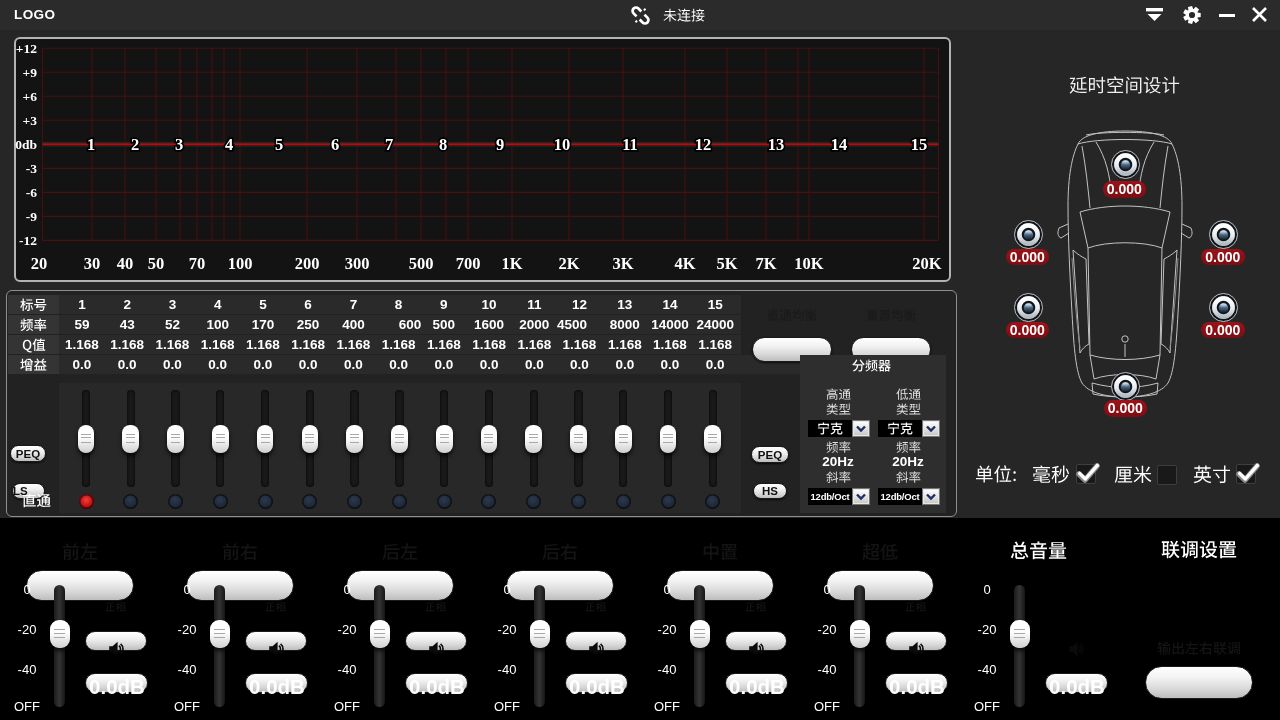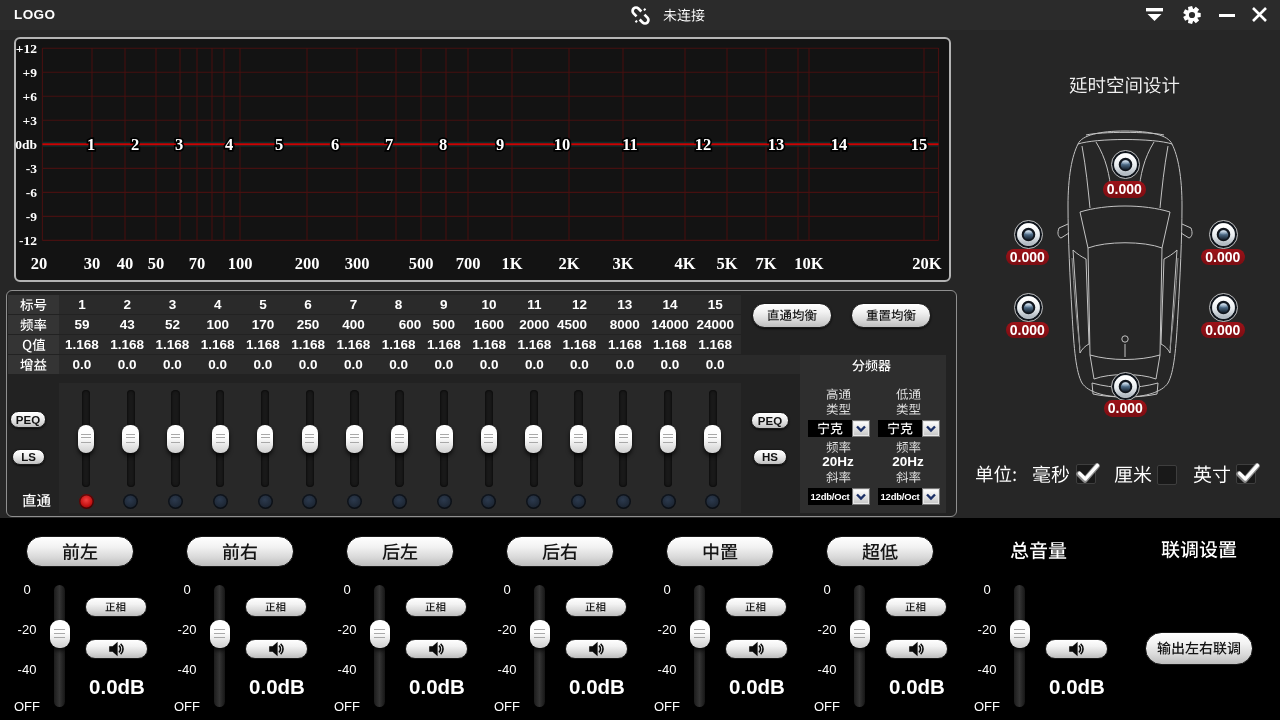--- a/index.html
+++ b/index.html
@@ -1,19 +1,19 @@
 <!DOCTYPE html>
 <html><head><meta charset="utf-8"><style>
 *{margin:0;padding:0;box-sizing:border-box}
 html,body{width:1280px;height:720px;overflow:hidden;background:#000;
   font-family:"Liberation Sans",sans-serif;}
 .ab{position:absolute}
 .pill{position:absolute;border-radius:999px;
   background:linear-gradient(180deg,#ffffff 0%,#f2f2f2 35%,#d9d9d9 70%,#bdbdbd 100%);
-  box-shadow:0 1px 2px rgba(0,0,0,.7), inset 0 1px 0 #fff;border:1px solid #1a1a1a;}
+  box-shadow:0 1px 2px rgba(0,0,0,.7), inset 0 1px 0 #fff;border:1px solid #1a1a1a;margin-top:34px;}
 .thumb{position:absolute;border-radius:8px;
   background:linear-gradient(180deg,#ffffff 0%,#fdfdfd 45%,#e4e4e4 75%,#cfcfcf 100%);
   box-shadow:0 3px 4px rgba(0,0,0,.75);}
 .ridges{position:absolute;
   border-top:1.5px solid #a8a8a8;border-bottom:1.5px solid #a8a8a8;}
 .ridges:before{content:"";position:absolute;left:0;right:0;top:50%;margin-top:-0.75px;border-top:1.5px solid #a8a8a8;}
 </style></head><body>
 <div class="ab" style="left:0;top:0;width:1280px;height:30px;background:#2b2b2b"></div>
 <div class="ab" style="left:14px;top:7px;color:#fff;font-size:13.5px;font-weight:bold;letter-spacing:.4px">LOGO</div>
 <svg class="ab" style="left:629px;top:4px" width="23" height="23" viewBox="-11.5 -11.5 23 23">
@@ -205,21 +205,21 @@
 <div style="position:absolute;left:767.0px;top:307.4px;z-index:6;line-height:0"><svg width="50.0" height="16.2" viewBox="0 0 50.0 16.2" style="overflow:visible;">
       <path transform="translate(0,12.88)" d="M4.9 -5.0H9.3V-4.1H4.9ZM4.9 -3.3H9.3V-2.4H4.9ZM4.9 -6.6H9.3V-5.8H4.9ZM1.4 -7.1V1.1H2.5V0.5H11.9V-0.7H2.5V-7.1ZM5.8 -10.6C5.8 -10.2 5.8 -9.9 5.8 -9.5H0.8V-8.4H5.7L5.5 -7.5H3.8V-1.6H10.4V-7.5H6.7L6.9 -8.4H11.8V-9.5H7.1L7.2 -10.5Z M13.2 -9.5C13.9 -9.0 14.9 -8.1 15.3 -7.5L16.1 -8.3C15.7 -8.9 14.8 -9.7 14.0 -10.3ZM15.8 -5.7H13.0V-4.5H14.7V-1.5C14.1 -1.1 13.4 -0.6 12.8 -0.2L13.4 1.0C14.1 0.4 14.7 -0.1 15.3 -0.6C16.1 0.4 17.2 0.8 18.8 0.8C20.2 0.9 22.9 0.9 24.3 0.8C24.4 0.5 24.6 -0.1 24.7 -0.4C23.1 -0.2 20.2 -0.2 18.8 -0.3C17.4 -0.3 16.4 -0.7 15.8 -1.6ZM17.1 -10.1V-9.2H22.0C21.6 -8.9 21.1 -8.6 20.6 -8.3C20.0 -8.6 19.4 -8.8 18.9 -9.0L18.2 -8.3C18.8 -8.1 19.6 -7.7 20.3 -7.4H17.0V-0.9H18.1V-2.9H19.9V-1.0H21.0V-2.9H22.9V-2.1C22.9 -1.9 22.9 -1.9 22.7 -1.8C22.6 -1.8 22.1 -1.8 21.6 -1.9C21.7 -1.6 21.8 -1.2 21.9 -0.9C22.7 -0.9 23.2 -0.9 23.6 -1.1C23.9 -1.2 24.0 -1.5 24.0 -2.0V-7.4H22.5C22.2 -7.6 21.9 -7.7 21.6 -7.9C22.5 -8.3 23.4 -9.0 24.0 -9.6L23.3 -10.1L23.1 -10.1ZM22.9 -6.5V-5.6H21.0V-6.5ZM18.1 -4.8H19.9V-3.8H18.1ZM18.1 -5.6V-6.5H19.9V-5.6ZM22.9 -4.8V-3.8H21.0V-4.8Z M30.5 -6.0V-4.9H34.3V-6.0ZM29.9 -2.0 30.3 -0.9C31.6 -1.4 33.1 -2.0 34.6 -2.6L34.4 -3.6C32.8 -3.0 31.0 -2.4 29.9 -2.0ZM25.4 -2.2 25.8 -1.0C27.0 -1.5 28.5 -2.1 29.9 -2.7L29.7 -3.8L28.2 -3.3V-6.6H29.3C29.2 -6.4 29.1 -6.2 28.9 -6.1C29.2 -5.9 29.8 -5.6 30.0 -5.3C30.4 -5.9 30.9 -6.6 31.3 -7.4H35.6C35.5 -2.6 35.3 -0.7 34.9 -0.3C34.8 -0.1 34.6 -0.1 34.4 -0.1C34.1 -0.1 33.3 -0.1 32.5 -0.2C32.8 0.2 32.9 0.7 32.9 1.0C33.7 1.1 34.4 1.1 34.9 1.0C35.4 1.0 35.7 0.8 36.0 0.4C36.5 -0.2 36.6 -2.2 36.8 -7.9C36.8 -8.1 36.9 -8.5 36.9 -8.5H31.8C32.0 -9.1 32.3 -9.7 32.4 -10.3L31.2 -10.6C30.9 -9.2 30.3 -7.9 29.6 -6.9V-7.7H28.2V-10.4H27.1V-7.7H25.6V-6.6H27.1V-2.8Z M39.9 -10.6C39.5 -9.8 38.6 -8.7 37.8 -8.1C38.0 -7.9 38.3 -7.5 38.4 -7.2C39.3 -8.0 40.3 -9.1 41.0 -10.2ZM46.5 -9.9V-8.8H49.4V-9.9ZM40.1 -8.0C39.5 -6.7 38.6 -5.4 37.7 -4.5C37.9 -4.3 38.2 -3.7 38.3 -3.5C38.6 -3.8 39.0 -4.2 39.3 -4.5V1.1H40.3V-6.1L40.8 -7.0C41.0 -6.8 41.3 -6.6 41.4 -6.4L41.4 -6.4V-3.4H43.2L43.2 -2.6H41.0V-1.7H43.0C42.7 -0.8 42.1 -0.2 40.9 0.2C41.1 0.4 41.4 0.8 41.5 1.1C42.6 0.7 43.3 0.1 43.7 -0.7C44.4 -0.2 45.1 0.4 45.4 0.8L46.2 0.1C45.7 -0.4 44.8 -1.1 44.1 -1.6V-1.7H46.4V-2.6H44.2L44.3 -3.4H46.1V-7.6H44.8C45.1 -8.1 45.3 -8.7 45.5 -9.1L44.7 -9.6L44.6 -9.5H43.2L43.5 -10.3L42.5 -10.5C42.2 -9.6 41.8 -8.6 41.1 -7.7ZM42.9 -8.6H44.1C44.0 -8.3 43.9 -7.9 43.7 -7.6H42.3C42.5 -8.0 42.7 -8.3 42.9 -8.6ZM42.3 -5.1H43.4V-4.2H42.3ZM44.2 -5.1H45.2V-4.2H44.2ZM42.3 -6.8H43.4V-5.9H42.3ZM44.2 -6.8H45.2V-5.9H44.2ZM46.3 -6.6V-5.6H47.5V-0.3C47.5 -0.1 47.5 -0.1 47.3 -0.1C47.2 -0.1 46.7 -0.1 46.2 -0.1C46.4 0.2 46.5 0.7 46.5 1.0C47.3 1.0 47.8 1.0 48.2 0.8C48.5 0.6 48.6 0.3 48.6 -0.3V-5.6H49.6V-6.6Z" fill="#1a1a1a"></path>
     </svg></div>
 <div class="pill" style="left:851px;top:303px;width:80px;height:25px"></div>
 <div style="position:absolute;left:866.0px;top:307.4px;z-index:6;line-height:0"><svg width="50.0" height="16.2" viewBox="0 0 50.0 16.2" style="overflow:visible;">
       <path transform="translate(0,12.88)" d="M2.0 -6.8V-2.8H5.6V-2.1H1.6V-1.2H5.6V-0.3H0.6V0.7H11.9V-0.3H6.8V-1.2H11.1V-2.1H6.8V-2.8H10.6V-6.8H6.8V-7.4H11.8V-8.3H6.8V-9.2C8.2 -9.3 9.6 -9.4 10.7 -9.6L10.1 -10.5C8.0 -10.2 4.5 -9.9 1.6 -9.9C1.7 -9.6 1.9 -9.2 1.9 -8.9C3.1 -9.0 4.3 -9.0 5.6 -9.1V-8.3H0.7V-7.4H5.6V-6.8ZM3.1 -4.4H5.6V-3.6H3.1ZM6.8 -4.4H9.4V-3.6H6.8ZM3.1 -5.9H5.6V-5.2H3.1ZM6.8 -5.9H9.4V-5.2H6.8Z M20.7 -9.2H22.5V-8.3H20.7ZM17.8 -9.2H19.6V-8.3H17.8ZM15.0 -9.2H16.8V-8.3H15.0ZM17.4 -3.5H22.1V-2.9H17.4ZM17.4 -2.2H22.1V-1.6H17.4ZM17.4 -4.7H22.1V-4.1H17.4ZM16.3 -5.3V-1.0H23.2V-5.3H19.1L19.3 -6.0H24.2V-6.9H19.4L19.5 -7.5H23.7V-10.0H13.9V-7.5H18.3L18.2 -6.9H13.3V-6.0H18.1L18.0 -5.3ZM14.0 -5.2V1.1H15.2V0.6H24.5V-0.4H15.2V-5.2Z M30.5 -6.0V-4.9H34.3V-6.0ZM29.9 -2.0 30.3 -0.9C31.6 -1.4 33.1 -2.0 34.6 -2.6L34.4 -3.6C32.8 -3.0 31.0 -2.4 29.9 -2.0ZM25.4 -2.2 25.8 -1.0C27.0 -1.5 28.5 -2.1 29.9 -2.7L29.7 -3.8L28.2 -3.3V-6.6H29.3C29.2 -6.4 29.1 -6.2 28.9 -6.1C29.2 -5.9 29.8 -5.6 30.0 -5.3C30.4 -5.9 30.9 -6.6 31.3 -7.4H35.6C35.5 -2.6 35.3 -0.7 34.9 -0.3C34.8 -0.1 34.6 -0.1 34.4 -0.1C34.1 -0.1 33.3 -0.1 32.5 -0.2C32.8 0.2 32.9 0.7 32.9 1.0C33.7 1.1 34.4 1.1 34.9 1.0C35.4 1.0 35.7 0.8 36.0 0.4C36.5 -0.2 36.6 -2.2 36.8 -7.9C36.8 -8.1 36.9 -8.5 36.9 -8.5H31.8C32.0 -9.1 32.3 -9.7 32.4 -10.3L31.2 -10.6C30.9 -9.2 30.3 -7.9 29.6 -6.9V-7.7H28.2V-10.4H27.1V-7.7H25.6V-6.6H27.1V-2.8Z M39.9 -10.6C39.5 -9.8 38.6 -8.7 37.8 -8.1C38.0 -7.9 38.3 -7.5 38.4 -7.2C39.3 -8.0 40.3 -9.1 41.0 -10.2ZM46.5 -9.9V-8.8H49.4V-9.9ZM40.1 -8.0C39.5 -6.7 38.6 -5.4 37.7 -4.5C37.9 -4.3 38.2 -3.7 38.3 -3.5C38.6 -3.8 39.0 -4.2 39.3 -4.5V1.1H40.3V-6.1L40.8 -7.0C41.0 -6.8 41.3 -6.6 41.4 -6.4L41.4 -6.4V-3.4H43.2L43.2 -2.6H41.0V-1.7H43.0C42.7 -0.8 42.1 -0.2 40.9 0.2C41.1 0.4 41.4 0.8 41.5 1.1C42.6 0.7 43.3 0.1 43.7 -0.7C44.4 -0.2 45.1 0.4 45.4 0.8L46.2 0.1C45.7 -0.4 44.8 -1.1 44.1 -1.6V-1.7H46.4V-2.6H44.2L44.3 -3.4H46.1V-7.6H44.8C45.1 -8.1 45.3 -8.7 45.5 -9.1L44.7 -9.6L44.6 -9.5H43.2L43.5 -10.3L42.5 -10.5C42.2 -9.6 41.8 -8.6 41.1 -7.7ZM42.9 -8.6H44.1C44.0 -8.3 43.9 -7.9 43.7 -7.6H42.3C42.5 -8.0 42.7 -8.3 42.9 -8.6ZM42.3 -5.1H43.4V-4.2H42.3ZM44.2 -5.1H45.2V-4.2H44.2ZM42.3 -6.8H43.4V-5.9H42.3ZM44.2 -6.8H45.2V-5.9H44.2ZM46.3 -6.6V-5.6H47.5V-0.3C47.5 -0.1 47.5 -0.1 47.3 -0.1C47.2 -0.1 46.7 -0.1 46.2 -0.1C46.4 0.2 46.5 0.7 46.5 1.0C47.3 1.0 47.8 1.0 48.2 0.8C48.5 0.6 48.6 0.3 48.6 -0.3V-5.6H49.6V-6.6Z" fill="#1a1a1a"></path>
     </svg></div>
 <div class="ab" style="left:59px;top:383px;width:682px;height:130px;background:#282828"></div>
 <div class="ab" style="left:800px;top:355px;width:146px;height:158px;background:#2e2e2e"></div>
 <div class="pill" style="left:10px;top:411px;width:36px;height:17px;color:#111;font-size:11.5px;font-weight:bold;text-align:center;line-height:16px">PEQ</div>
-<div class="pill" style="left:12px;top:449px;width:33px;height:16px;color:#111;font-size:11.5px;font-weight:bold;text-align:center;line-height:15px">LS</div>
+<div class="pill" style="left:12px;top:449px;width:33px;height:16px;color:#111;font-size:11.5px;font-weight:bold;text-align:left;line-height:15px">LS</div>
 <div style="position:absolute;left:22.0px;top:490.6px;z-index:6;line-height:0"><svg width="29.0" height="18.9" viewBox="0 0 29.0 18.9" style="overflow:visible;">
       <path transform="translate(0,14.94)" d="M5.7 -5.8H10.7V-4.8H5.7ZM5.7 -3.8H10.7V-2.8H5.7ZM5.7 -7.7H10.7V-6.7H5.7ZM1.6 -8.3V1.2H2.9V0.5H13.8V-0.8H2.9V-8.3ZM6.8 -12.3C6.7 -11.9 6.7 -11.4 6.7 -11.0H0.9V-9.7H6.6L6.4 -8.7H4.4V-1.8H12.1V-8.7H7.8L8.0 -9.7H13.7V-11.0H8.2L8.4 -12.2Z M15.3 -11.1C16.2 -10.4 17.3 -9.4 17.7 -8.7L18.7 -9.6C18.2 -10.3 17.1 -11.3 16.2 -11.9ZM18.4 -6.6H15.1V-5.3H17.0V-1.8C16.3 -1.2 15.5 -0.7 14.9 -0.3L15.5 1.1C16.3 0.5 17.1 -0.1 17.8 -0.7C18.7 0.4 19.9 0.9 21.8 1.0C23.4 1.0 26.5 1.0 28.2 0.9C28.3 0.5 28.5 -0.1 28.7 -0.4C26.8 -0.3 23.4 -0.2 21.8 -0.3C20.1 -0.4 19.0 -0.8 18.4 -1.9ZM19.8 -11.7V-10.6H25.5C25.0 -10.3 24.4 -9.9 23.9 -9.6C23.2 -9.9 22.6 -10.2 22.0 -10.4L21.1 -9.6C21.9 -9.4 22.7 -9.0 23.5 -8.6H19.7V-1.1H21.0V-3.4H23.1V-1.1H24.4V-3.4H26.5V-2.4C26.5 -2.2 26.5 -2.1 26.3 -2.1C26.2 -2.1 25.6 -2.1 25.0 -2.1C25.2 -1.8 25.3 -1.4 25.4 -1.0C26.3 -1.0 26.9 -1.1 27.3 -1.2C27.8 -1.4 27.9 -1.7 27.9 -2.3V-8.6H26.1C25.8 -8.8 25.4 -8.9 25.1 -9.1C26.1 -9.7 27.1 -10.4 27.8 -11.1L27.0 -11.8L26.7 -11.7ZM26.5 -7.6V-6.5H24.4V-7.6ZM21.0 -5.5H23.1V-4.4H21.0ZM21.0 -6.5V-7.6H23.1V-6.5ZM26.5 -5.5V-4.4H24.4V-5.5Z" fill="#fff"></path>
     </svg></div>
 <div class="pill" style="left:751px;top:412px;width:38px;height:17px;color:#111;font-size:11.5px;font-weight:bold;text-align:center;line-height:16px">PEQ</div>
 <div class="pill" style="left:753px;top:449px;width:34px;height:16px;color:#111;font-size:11.5px;font-weight:bold;text-align:center;line-height:15px">HS</div>
 <div class="ab" style="left:81.8px;top:390px;width:8.4px;height:97px;border-radius:4.2px;background:#191919;box-shadow:inset 0 0 3px #000"></div>
 <div class="thumb" style="left:77.6px;top:424.5px;width:16.8px;height:28.5px"></div>
 <div class="ridges" style="left:81.4px;top:433.5px;width:9.2px;height:9px"></div>
 <div class="ab" style="left:78.5px;top:493.5px;width:15px;height:15px;border-radius:50%;background:radial-gradient(circle at 48% 40%, #f04040 0%, #c41212 50%, #7d0808 78%, #3f0303 100%);box-shadow:inset 0 0 0 1.5px rgba(0,0,0,.55)"></div>
 <div class="ab" style="left:126.6px;top:390px;width:8.4px;height:97px;border-radius:4.2px;background:#191919;box-shadow:inset 0 0 3px #000"></div>

